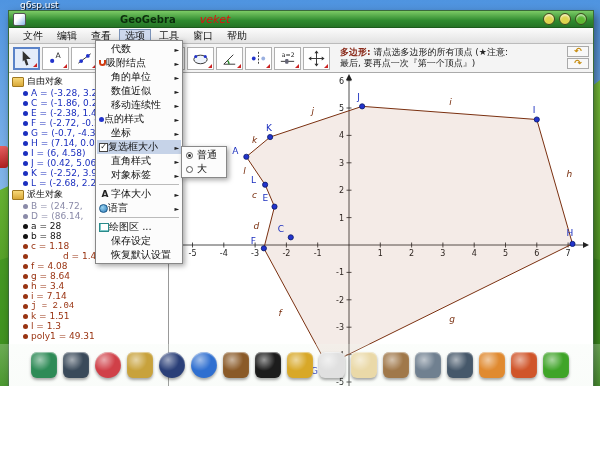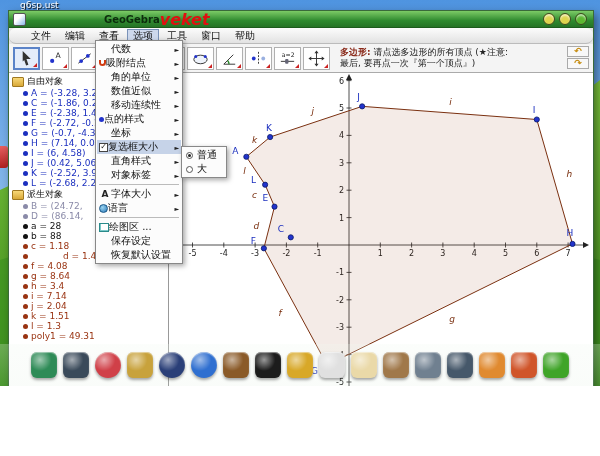--- a/index.html
+++ b/index.html
@@ -10,33 +10,33 @@
   #desktop-label{position:absolute;left:20px;top:0;color:#fff;font-size:9px;
     text-shadow:1px 1px 1px #000;z-index:1;}
   #edge-icon{position:absolute;left:0;top:146px;width:8px;height:22px;
     background:linear-gradient(#e86060,#b02020);border-radius:0 3px 3px 0;z-index:1;}
 
   
   #window{position:absolute;left:8px;top:10px;width:584px;height:398px;
     background:#e6e6e6;border:1px solid #3a6a3a;box-shadow:3px 4px 9px rgba(0,0,0,.45);
     display:flex;flex-direction:column;z-index:2;}
   #titlebar{height:16px;flex:none;background:linear-gradient(#7ccb66,#2f8a2f 60%,#267426);
-    display:flex;align-items:center;padding:0 6px 0 4px;border-bottom:1px solid #1d5c1d;}
+    display:flex;align-items:center;padding:0 6px 0 4px;border-bottom:1px solid #1d5c1d;gap:16px;}
   .win-icon{width:11px;height:11px;border-radius:2px;border:1px solid #555;
     background:linear-gradient(135deg,#ffffff 40%,#88b8e8);flex:none;}
   #title-text{margin-left:78px;font-size:10px;font-weight:bold;color:#0c2c0c;}
-  #brand{font-size:16px;font-weight:bold;font-style:italic;color:#e01010;}
+  #brand{margin-left:8px;font-size:11px;font-weight:normal;font-style:italic;color:#e01010;}
   .winbtns{margin-left:auto;display:flex;gap:4px;align-items:center;}
   .wb{width:10px;height:10px;border-radius:50%;border:1px solid #3d4a20;box-shadow:inset 0 2px 2px rgba(255,255,255,.6);}
   .wb.yellow{background:#ded44e;}
   .wb.green{background:#5cb832;}
 
   #menubar{height:15px;flex:none;background:linear-gradient(#fcfcfc,#e2e2e2);
-    display:flex;align-items:center;padding-left:16px;gap:2px;font-size:10px;
-    border-bottom:1px solid #bbb;color:#111;border-radius:7px;}
+    display:flex;align-items:center;padding-left:8px;gap:2px;font-size:10px;
+    border-bottom:1px solid #bbb;color:#111;}
   .menu-item{padding:0 6px;line-height:13px;}
   .menu-item.active{background:#cdd8ec;border:1px solid #7a92b8;padding:0 5px;line-height:11px;}
 
   #toolbar{height:28px;flex:none;background:#f4f4f4;border-bottom:1px solid #aaa;
     display:flex;align-items:center;padding-left:4px;gap:2px;position:relative;}
   .tbtn{width:27px;height:23px;background:#fff;border:1px solid #b0b0b0;position:relative;
     display:flex;align-items:center;justify-content:center;flex:none;box-sizing:border-box;}
   .tbtn svg{width:19px;height:19px;}
   .tbtn::after{content:'';position:absolute;right:1px;bottom:1px;width:0;height:0;
     border-left:4px solid transparent;border-bottom:4px solid #c22;}
@@ -324,21 +324,21 @@
           <div class="alg-row">
             <div class="bullet" style="background: rgb(153, 51, 17);"></div>
             <div class="alg-text" style="color: rgb(153, 51, 17);">h = 3.4</div>
           </div>
           <div class="alg-row">
             <div class="bullet" style="background: rgb(153, 51, 17);"></div>
             <div class="alg-text" style="color: rgb(153, 51, 17);">i = 7.14</div>
           </div>
           <div class="alg-row">
             <div class="bullet" style="background: rgb(153, 51, 17);"></div>
-            <div class="alg-text" style="color: rgb(153, 51, 17);">j = 2.04</div>
+            <div class="alg-text" style="color: rgb(153, 51, 17); font-family: Liberation Mono, monospace;">j = 2.04</div>
           </div>
           <div class="alg-row">
             <div class="bullet" style="background: rgb(153, 51, 17);"></div>
             <div class="alg-text" style="color: rgb(153, 51, 17);">k = 1.51</div>
           </div>
           <div class="alg-row">
             <div class="bullet" style="background: rgb(153, 51, 17);"></div>
             <div class="alg-text" style="color: rgb(153, 51, 17);">l = 1.3</div>
           </div>
           <div class="alg-row">

